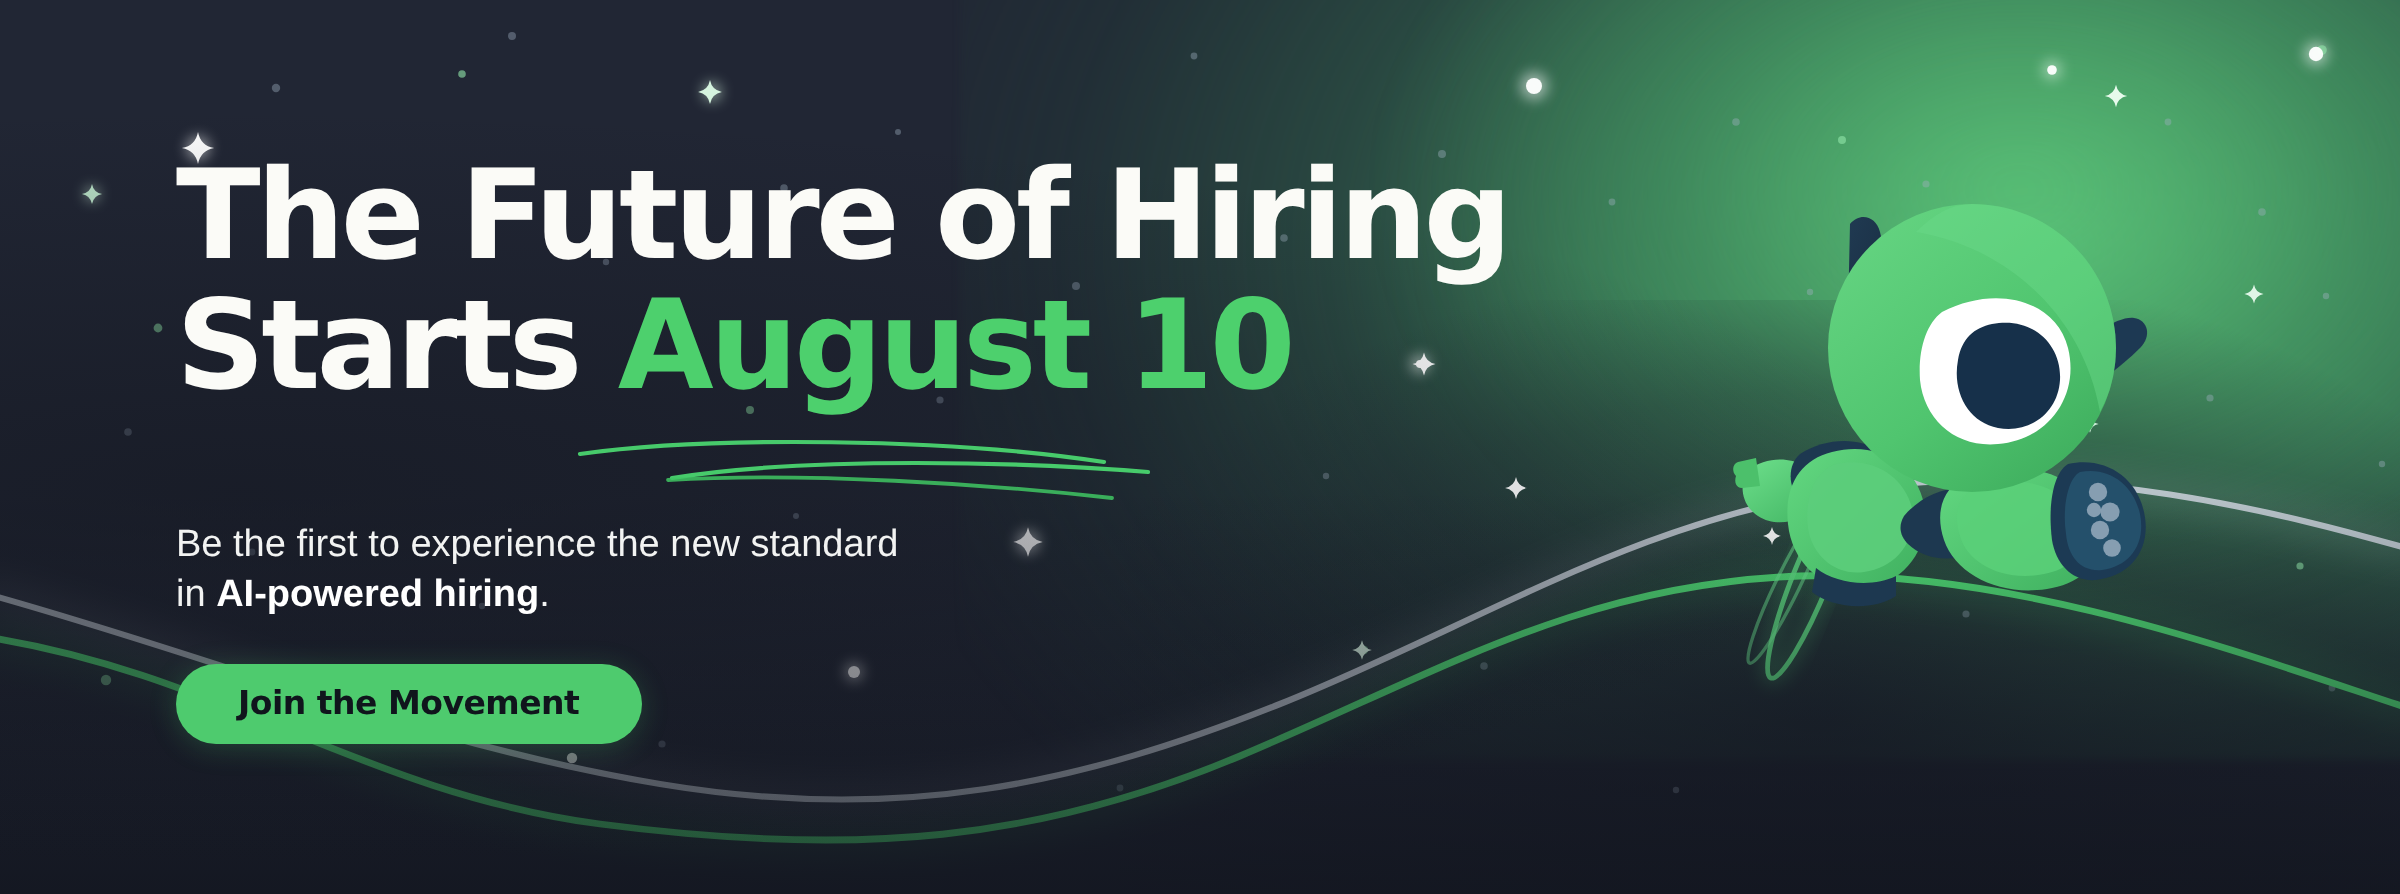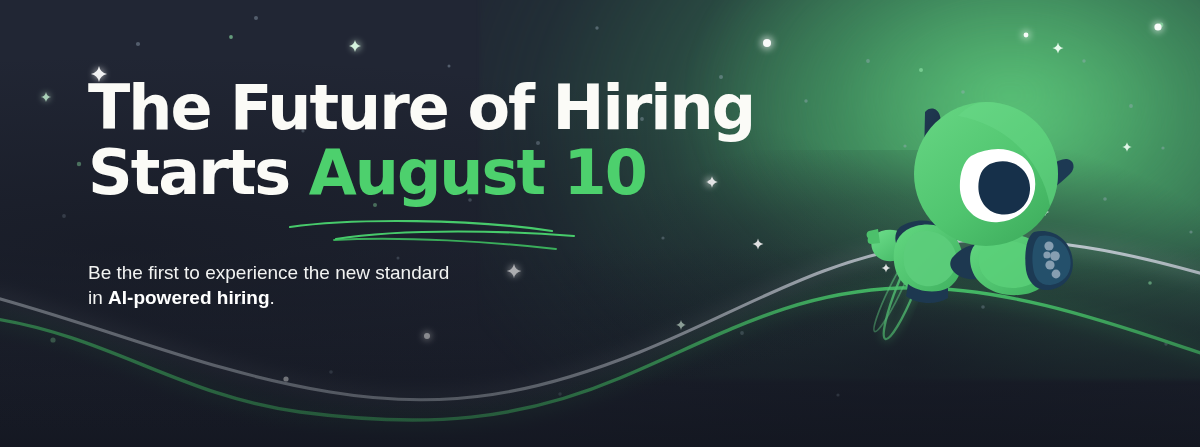--- a/index.html
+++ b/index.html
@@ -378,15 +378,16 @@
         <path d="M6,18 C70,9 190,10 268,22" fill="none" stroke="#4ad46f" stroke-width="2.1" stroke-linecap="round" opacity="0.95"></path>
         <path d="M52,30 C120,19 230,22 290,27" fill="none" stroke="#4ad46f" stroke-width="2.1" stroke-linecap="round" opacity="0.95"></path>
         <path d="M50,31 C118,27 210,33 272,40" fill="none" stroke="#3fc763" stroke-width="1.9" stroke-linecap="round" opacity="0.85"></path>
       </svg>
     </div>
 
     <p class="subtitle">
       <span>Be the first to experience the new standard in </span><b>AI-powered hiring</b><span>.</span>
     </p>
 
+    <button class="cta">Join the Movement</button>
   </div>
 
 </div>
 
 </body></html>

